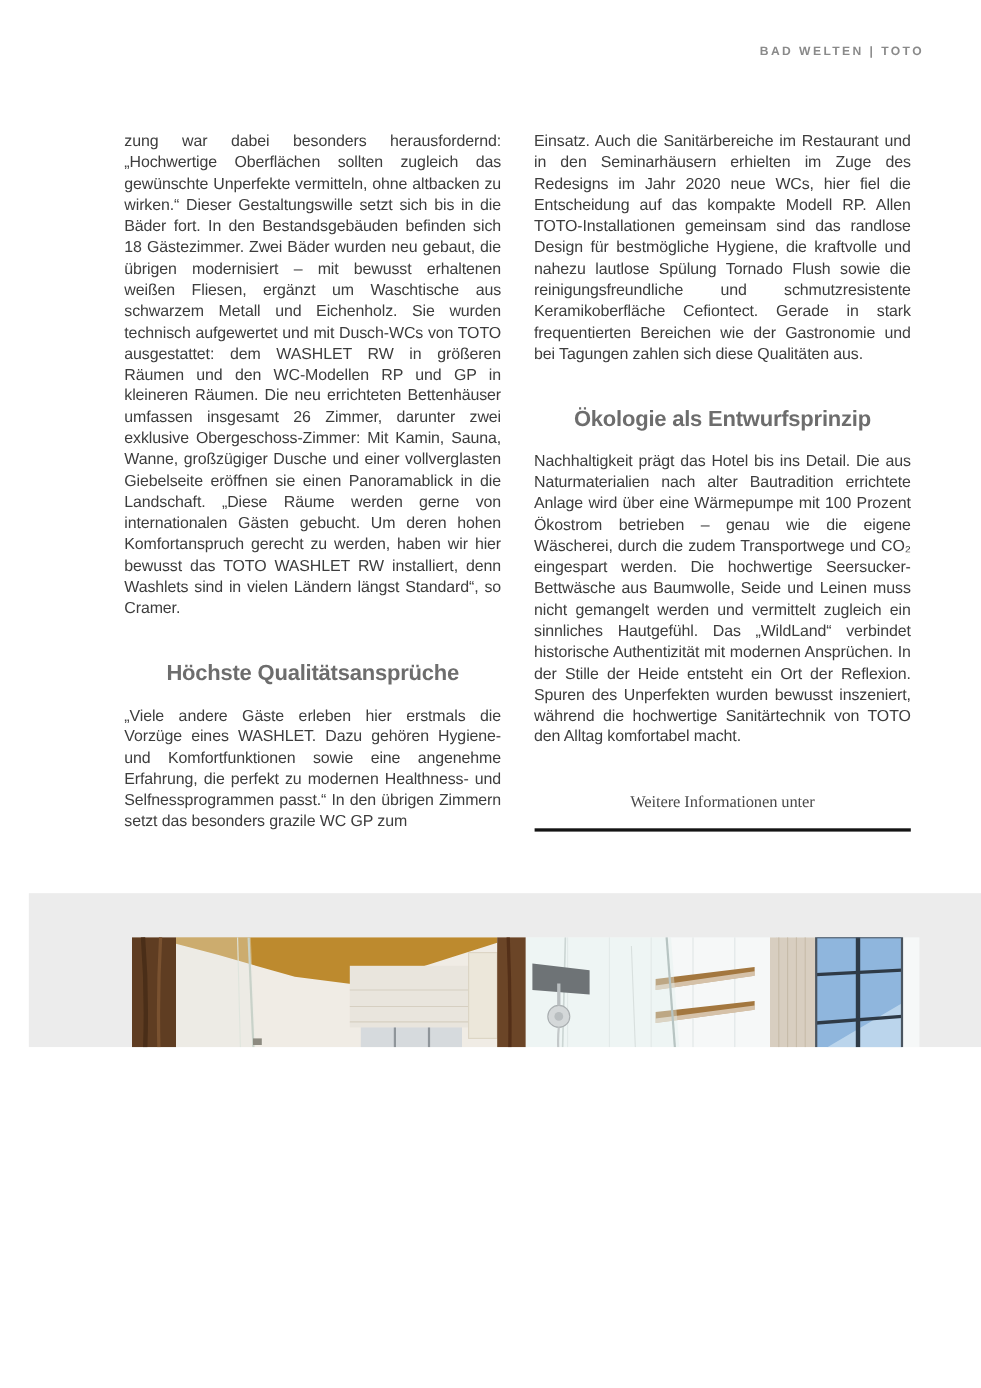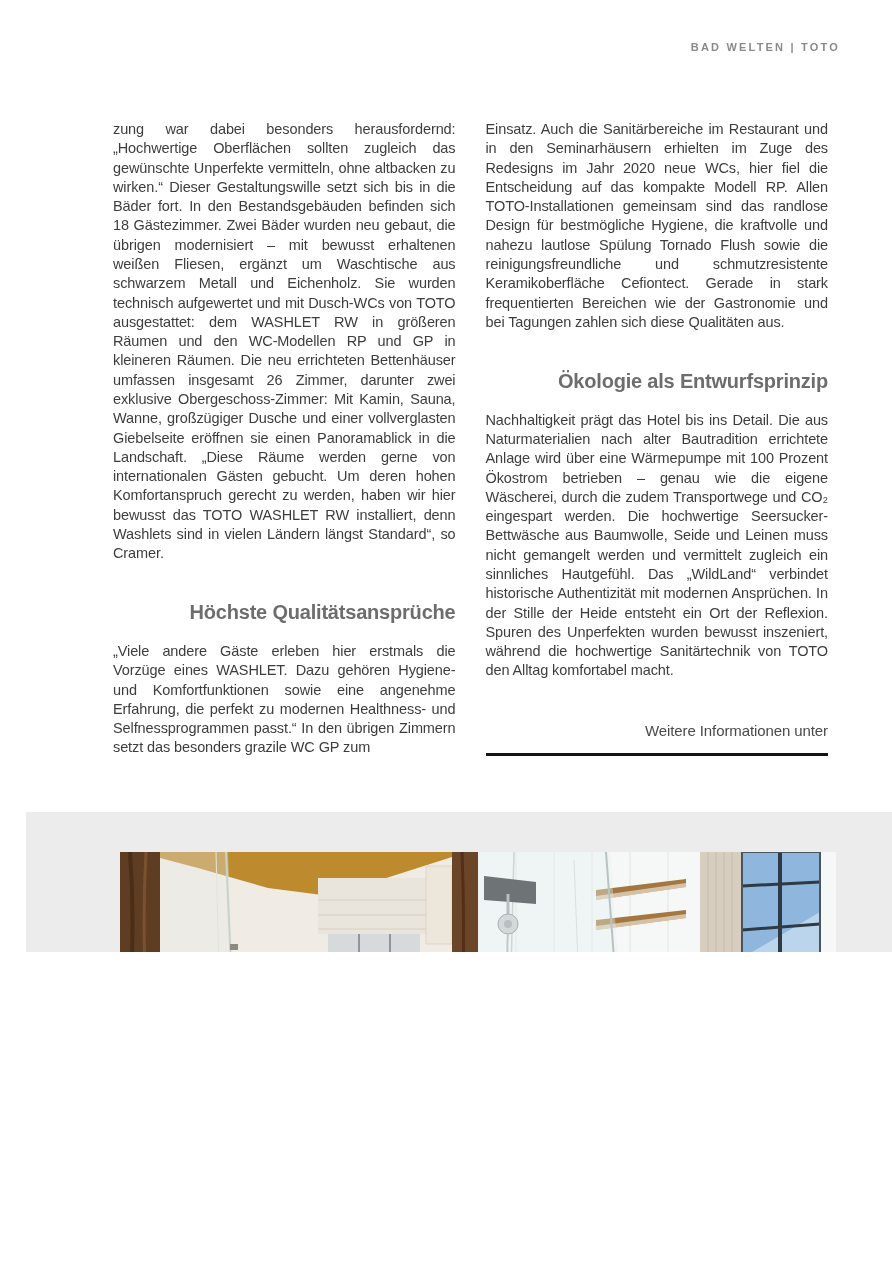--- a/index.html
+++ b/index.html
@@ -15,23 +15,23 @@
   }
   .columns {
     position:absolute; left:87px; top:120px; width:715px;
     display:flex; gap:30px;
   }
   .col { width:345px; color:#3d3d3d; font-size:14.5px; line-height:1.33;
          text-align:justify; hyphens:auto; letter-spacing:-0.1px; }
   .col p { margin:0; }
   .col h2 {
     font-size:20px; color:#6d6d6d; font-weight:bold;
-    margin:36px 0 16px 0; letter-spacing:-0.2px; text-align:right;
-  }
-  .more-info { margin-top:40px; text-align:right; }
+    margin:36px 0 16px 0; letter-spacing:-0.2px; text-align:center;
+  }
+  .more-info { margin-top:40px; text-align:center;font-family:Liberation Serif, serif; }
   .more-info-label { font-size:15px; color:#4a4a4a; }
   .more-info-url  { font-size:16px; font-weight:bold; color:#141414; margin-top:5px; }
   .rule { height:3px; background:#141414; margin-top:12px; }
   .photo-band {
     position:absolute; left:0; top:812px; width:892px; height:450px;
     background:#ececec;
   }
   .photo { position:absolute; top:40px; width:358px; height:319px; }
   .photo svg { display:block; }
   .photo-left  { left:94px; }

